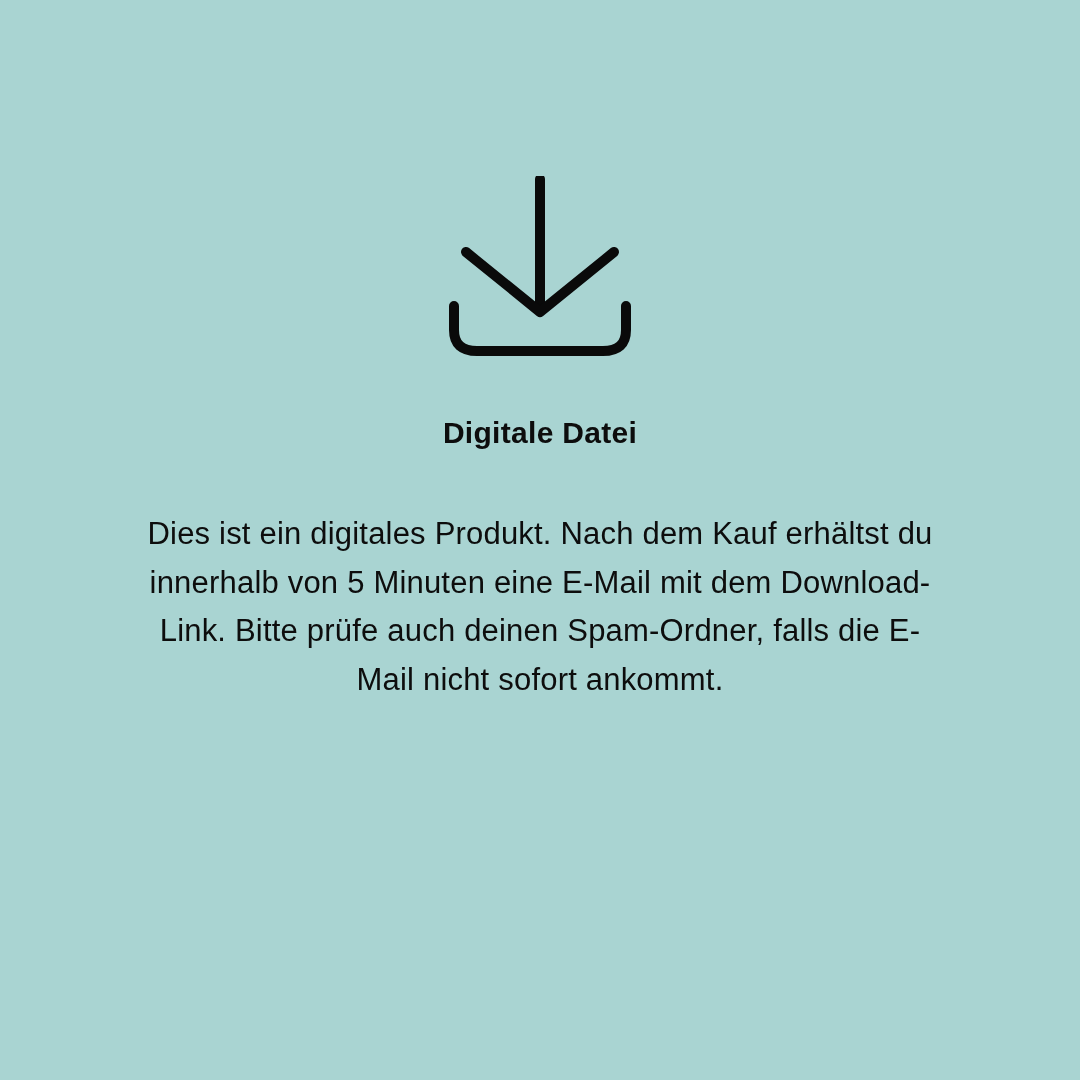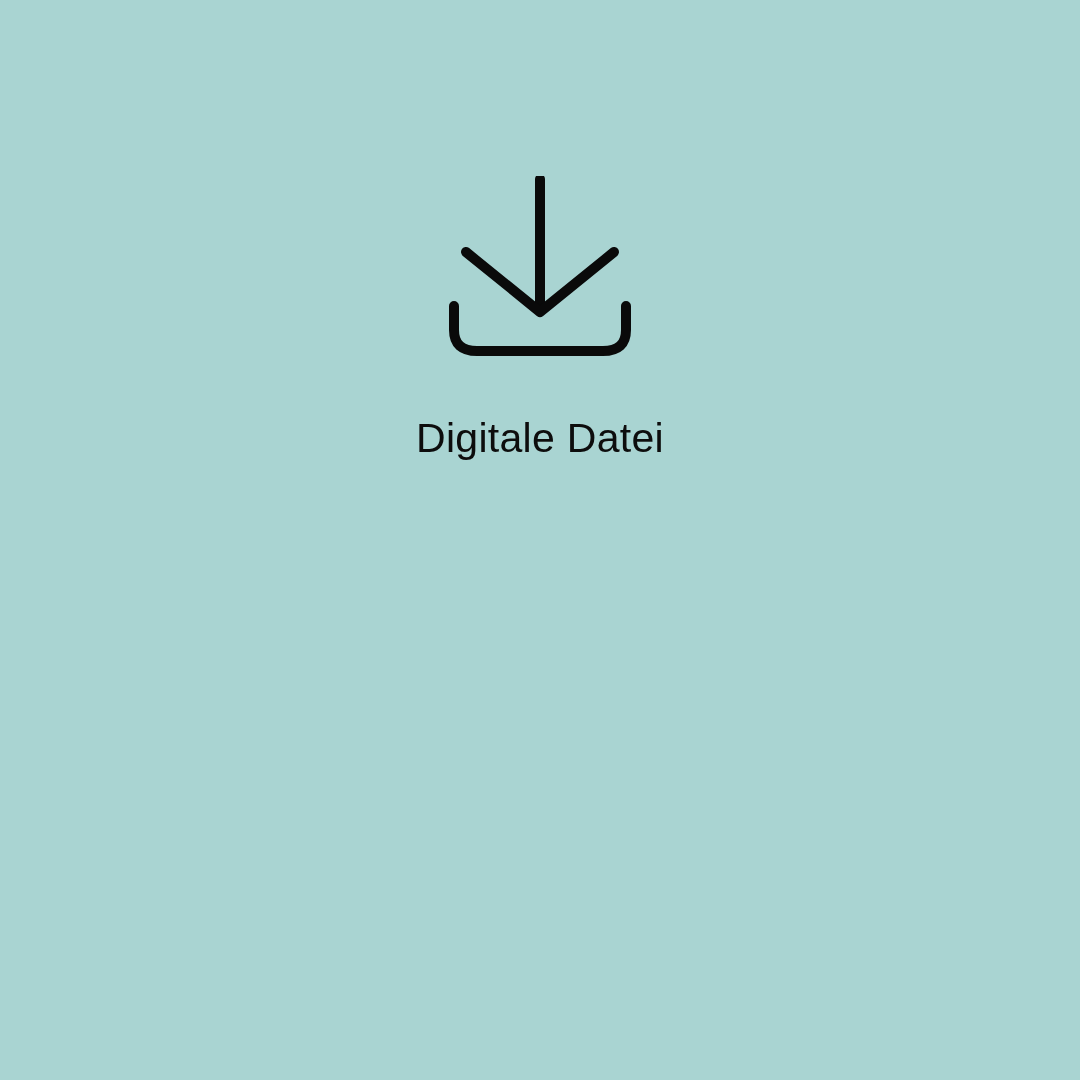--- a/index.html
+++ b/index.html
@@ -22,23 +22,23 @@
     height: 182px;
     flex: 0 0 auto;
   }
   .icon-wrap svg {
     display: block;
     width: 100%;
     height: 100%;
   }
   .title {
     margin: 60px 0 0 0;
-    font-size: 41px;
+    font-size: 30px;
     line-height: 1;
-    font-weight: 400;
+    font-weight: 700;
     letter-spacing: 0.3px;
     text-align: center;
   }
   .body {
     margin: 62px 0 0 0;
     font-size: 31px;
     line-height: 48.5px;
     font-weight: 400;
     letter-spacing: 0.2px;
     text-align: center;
@@ -56,14 +56,20 @@
   <div class="icon-wrap">
     <svg viewBox="0 0 182 182" fill="none" stroke="#0a0a0a" stroke-width="10" stroke-linecap="round" stroke-linejoin="round">
       <path d="M91 3 V135"></path>
       <path d="M17 76 L91 136 L165 76"></path>
       <path d="M5 130 v24 q0 21 23 21 h126 q23 0 23 -21 v-24"></path>
     </svg>
   </div>
 
   <h1 class="title">Digitale Datei</h1>
 
+  <p class="body">
+    <span class="line">Dies ist ein digitales Produkt. Nach dem Kauf erhältst du</span>
+    <span class="line">innerhalb von 5 Minuten eine E-Mail mit dem Download-</span>
+    <span class="line">Link. Bitte prüfe auch deinen Spam-Ordner, falls die E-</span>
+    <span class="line">Mail nicht sofort ankommt.</span>
+  </p>
 
 </div>
 
 </body></html>

